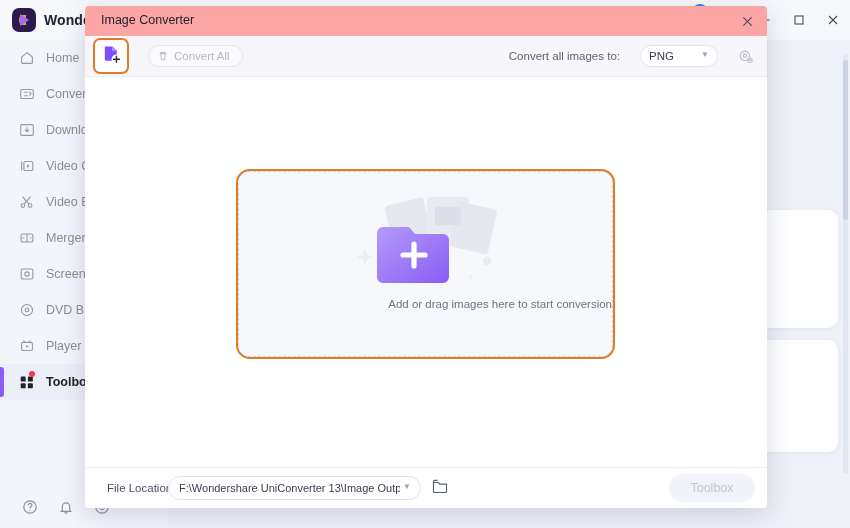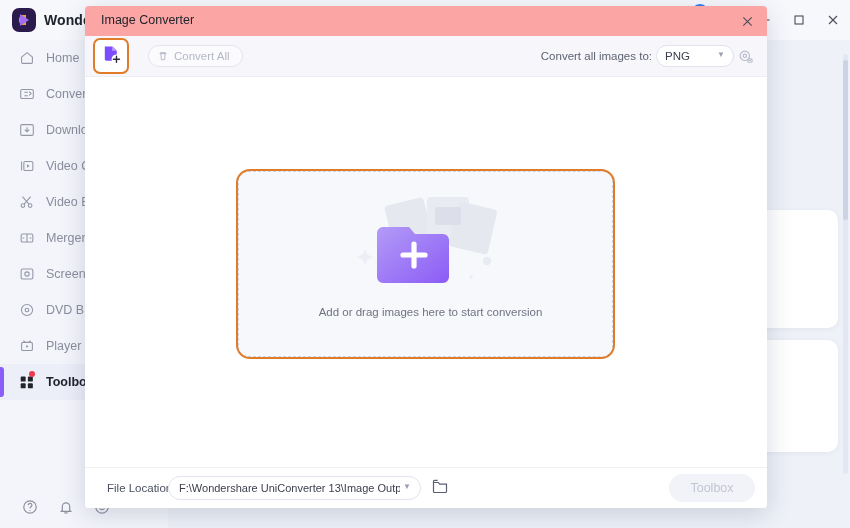--- a/index.html
+++ b/index.html
@@ -177,21 +177,21 @@
     height: 22px; padding: 0 12px 0 8px;
     border: 1px solid #e4e6ef; border-radius: 11px;
     background: #fbfbfe;
     display: flex; align-items: center; gap: 5px;
     color: #b4b8c6; font-size: 11.5px;
   }
   #delete-all-button .ico svg { display: block; width: 12px; height: 12px; }
 
   #convert-all-row {
     position: absolute; right: 14px; top: 9px;
-    display: flex; align-items: center; gap: 4px;
+    display: flex; align-items: center; gap: 20px;
   }
   #convert-all-label { font-size: 11.5px; color: #5e6372; }
   #format-select {
     width: 78px; height: 22px;
     border: 1px solid #e1e4ee; border-radius: 11px;
     background: #ffffff;
     display: flex; align-items: center;
     padding: 1px 8px;
     position: relative;
   }
@@ -221,22 +221,22 @@
     border-radius: 14px;
     pointer-events: none;
   }
   #dropzone-art {
     position: absolute; left: 0; right: 0; top: 22px;
     height: 90px;
     display: flex; align-items: center; justify-content: center;
   }
   #dropzone-text {
     position: absolute; left: 10px; right: 0; top: 126px;
-    text-align: center;
-    font-size: 11.5px; color: #6f7483; margin-top: 8px;
+    text-align: right;
+    font-size: 11.5px; color: #6f7483;
   }
 
   #dialog-footer {
     position: absolute; left: 0; bottom: 0; width: 682px; height: 41px;
     background: #ffffff;
     border-top: 1px solid #eff1f7;
   }
   #file-location-label {
     position: absolute; left: 22px; top: 14px;
     font-size: 11.5px; color: #4c5160;

